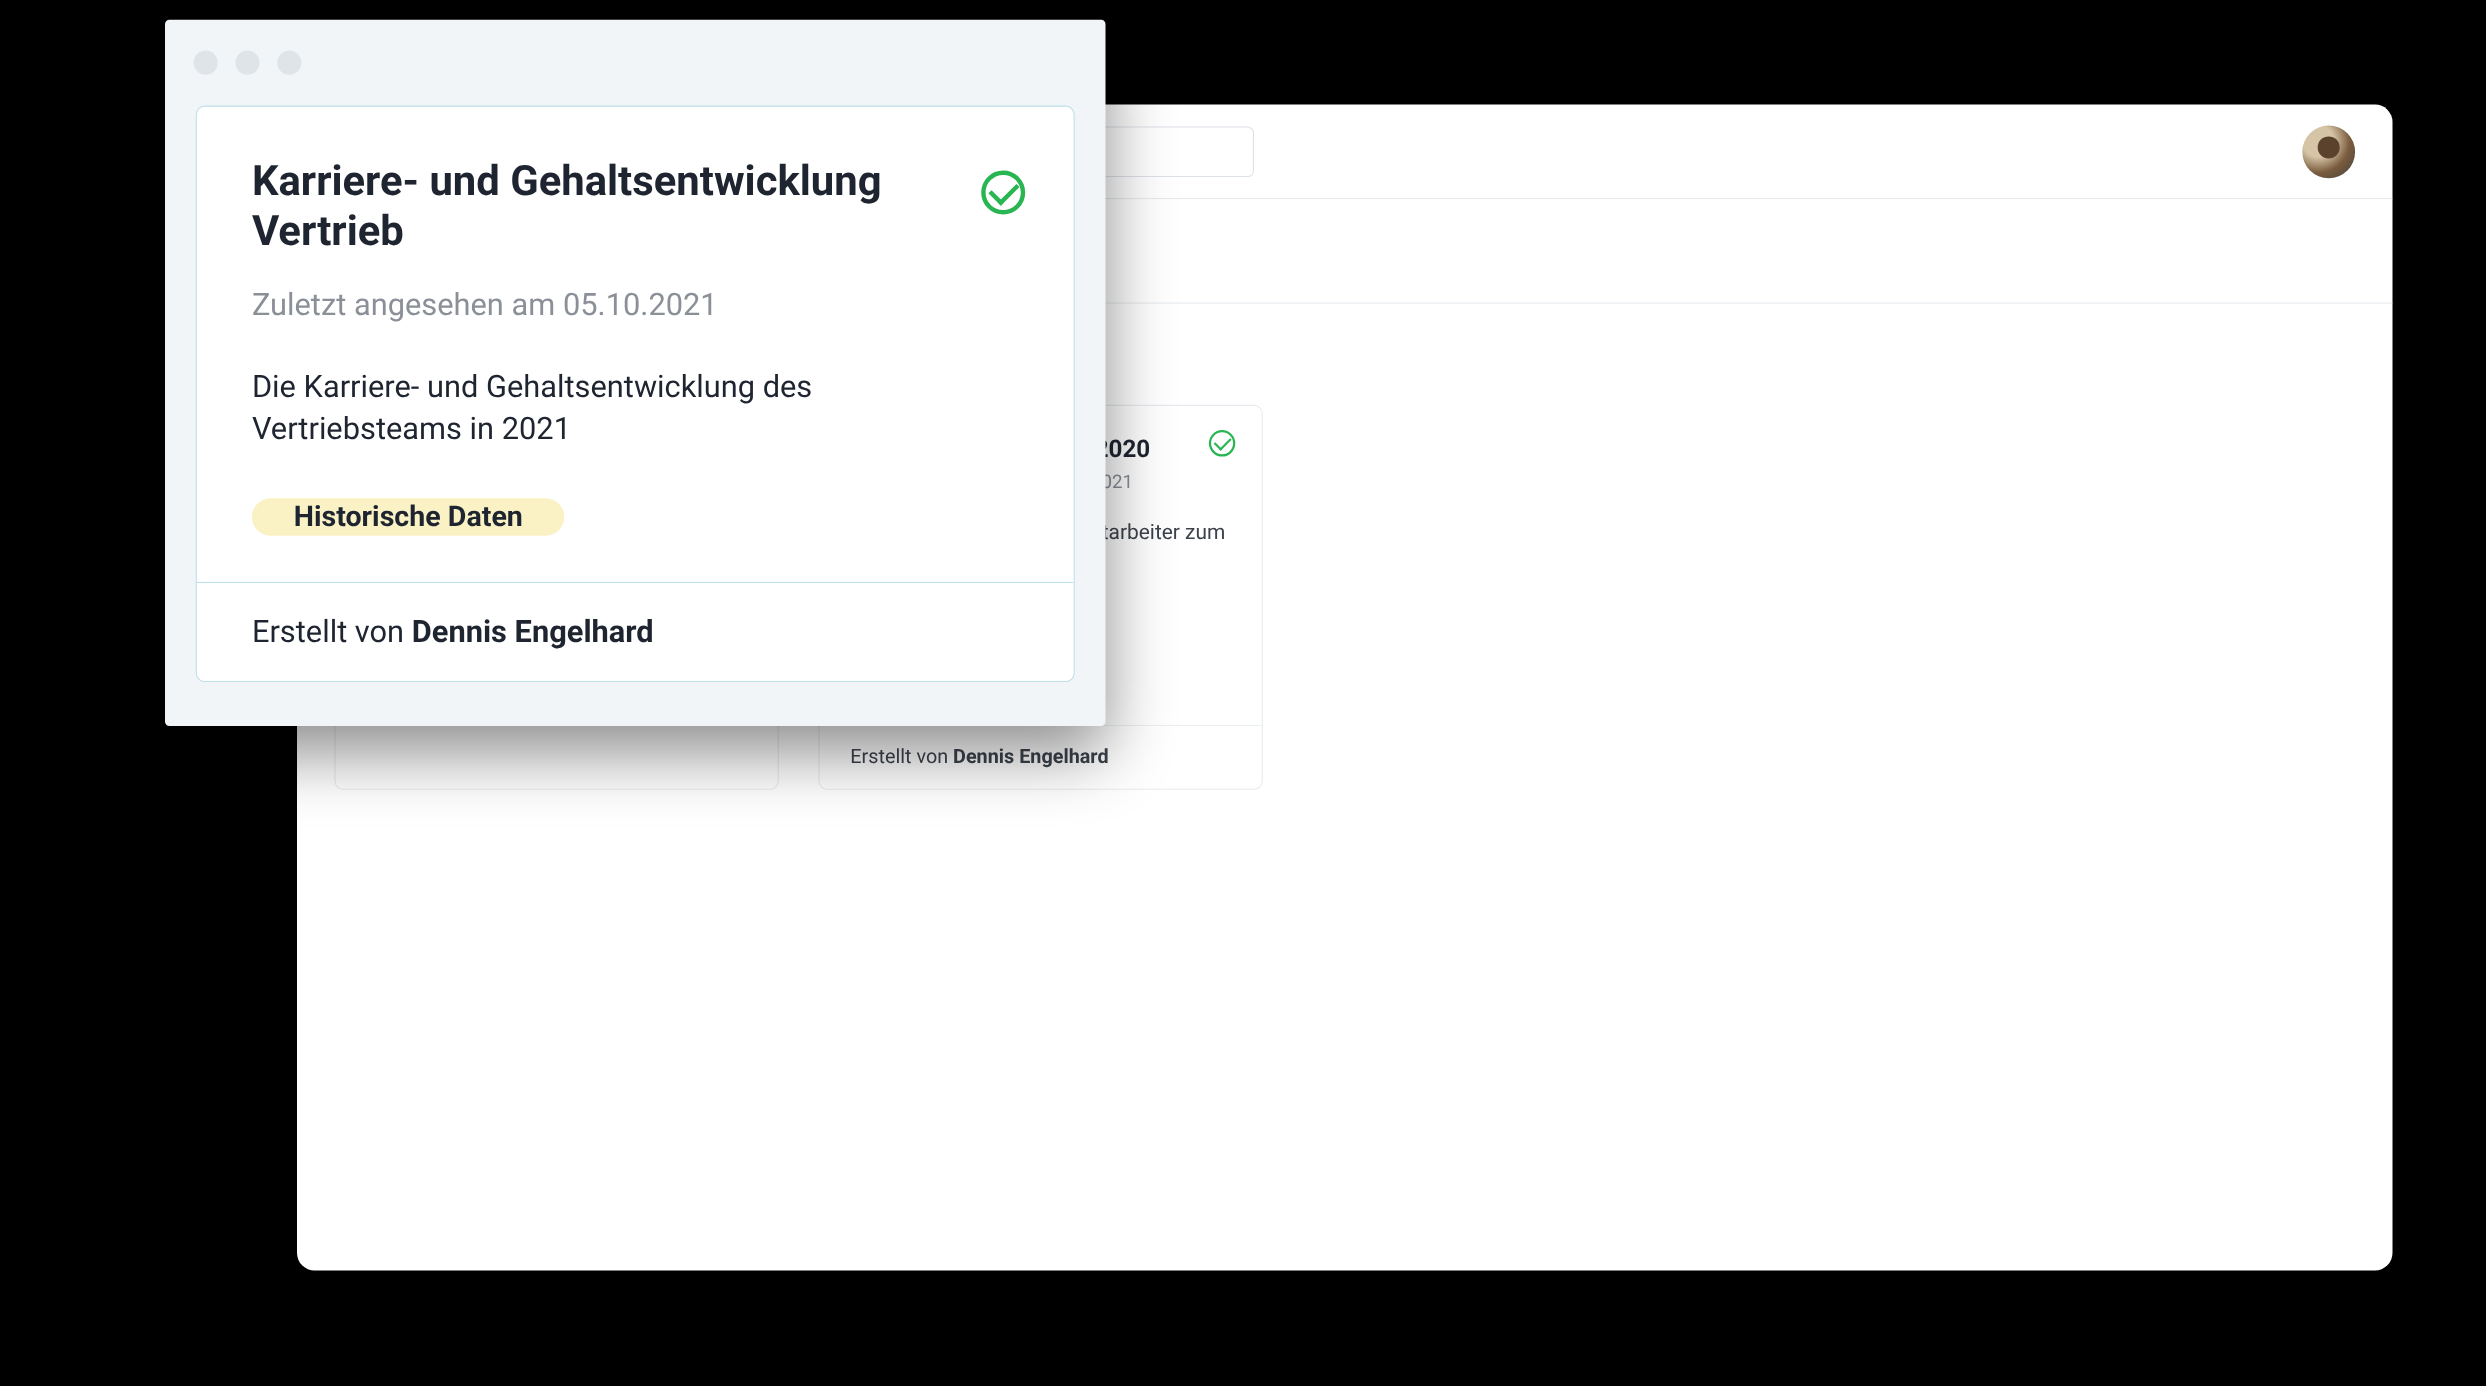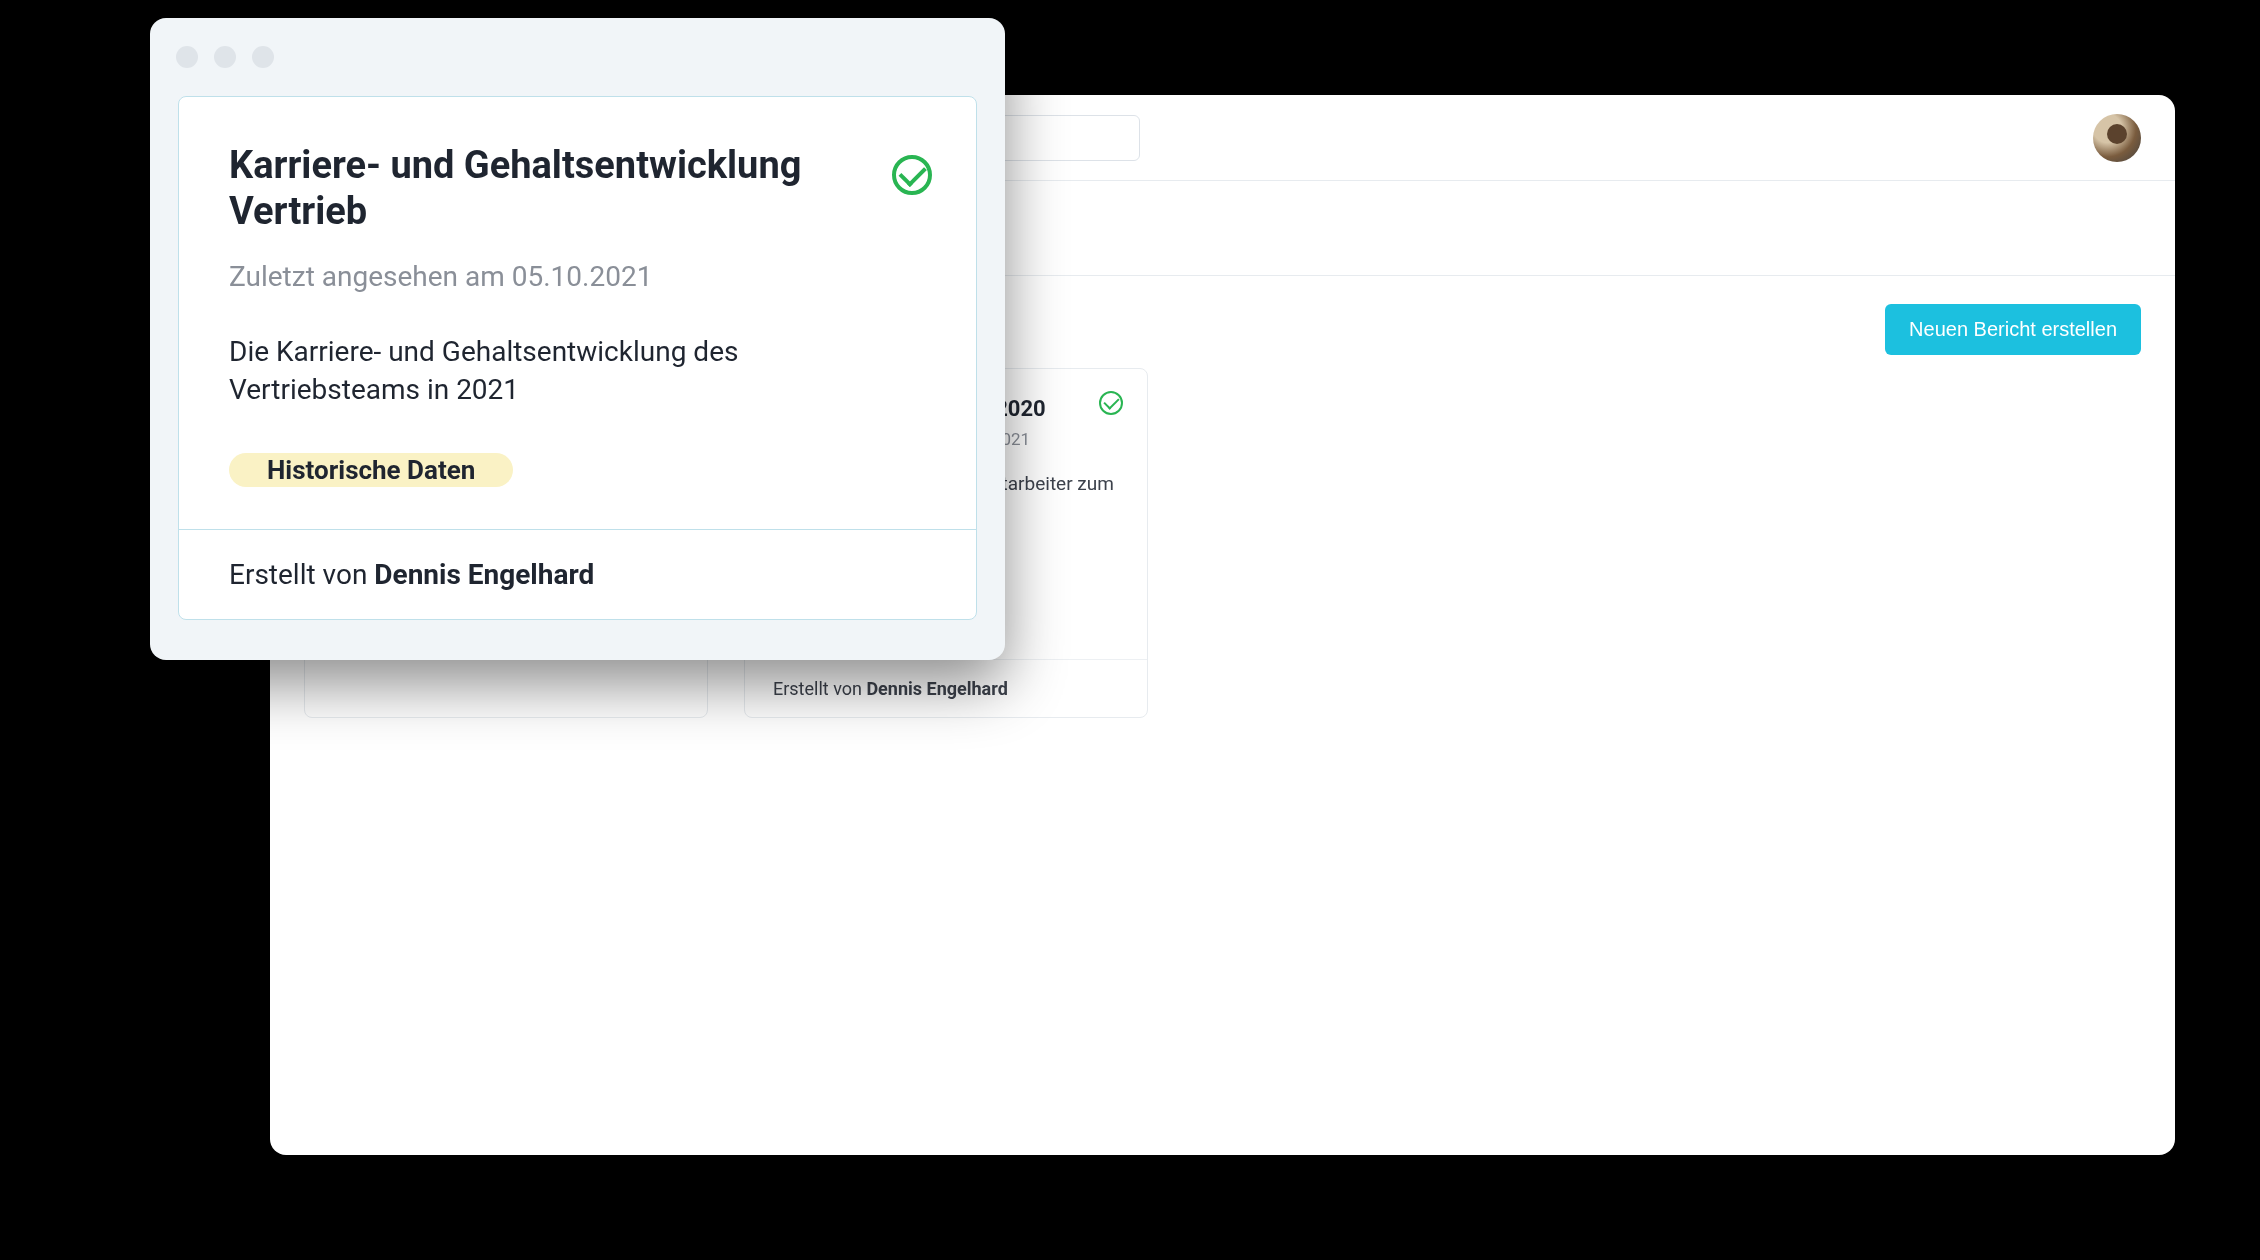--- a/index.html
+++ b/index.html
@@ -179,21 +179,21 @@
   }
   .card-footer strong { font-weight: 700; }
 
   
   .front-window {
     position: absolute;
     left: 150px;
     top: 18px;
     width: 855px;
     background: #f1f5f8;
-    border-radius: 16px;
+    border-radius: 4px;
     box-shadow: 0 24px 60px rgba(0,0,0,0.45);
     overflow: hidden;
     padding-bottom: 40px;
   }
   .front-chrome {
     height: 78px;
     display: flex;
     align-items: center;
     padding-left: 26px;
     gap: 16px;
@@ -281,21 +281,20 @@
     <div class="search-box">
       <span>uchen</span>
     </div>
     <div class="avatar"></div>
   </div>
 
   <div class="back-header-strip"></div>
 
   <div class="back-content">
 
-    <button class="create-btn">Neuen Bericht erstellen</button>
 
     <div class="card-row">
 
       <div class="partial-card">
         <div class="partial-inner">
           <span class="check-sm"></span>
           <div class="card-title-sm" style="text-align:right;">aft H1</div>
           <div class="card-subtitle-sm" style="visibility:hidden;">spacer</div>
           <div class="card-desc-sm">
             <div>en</div>

